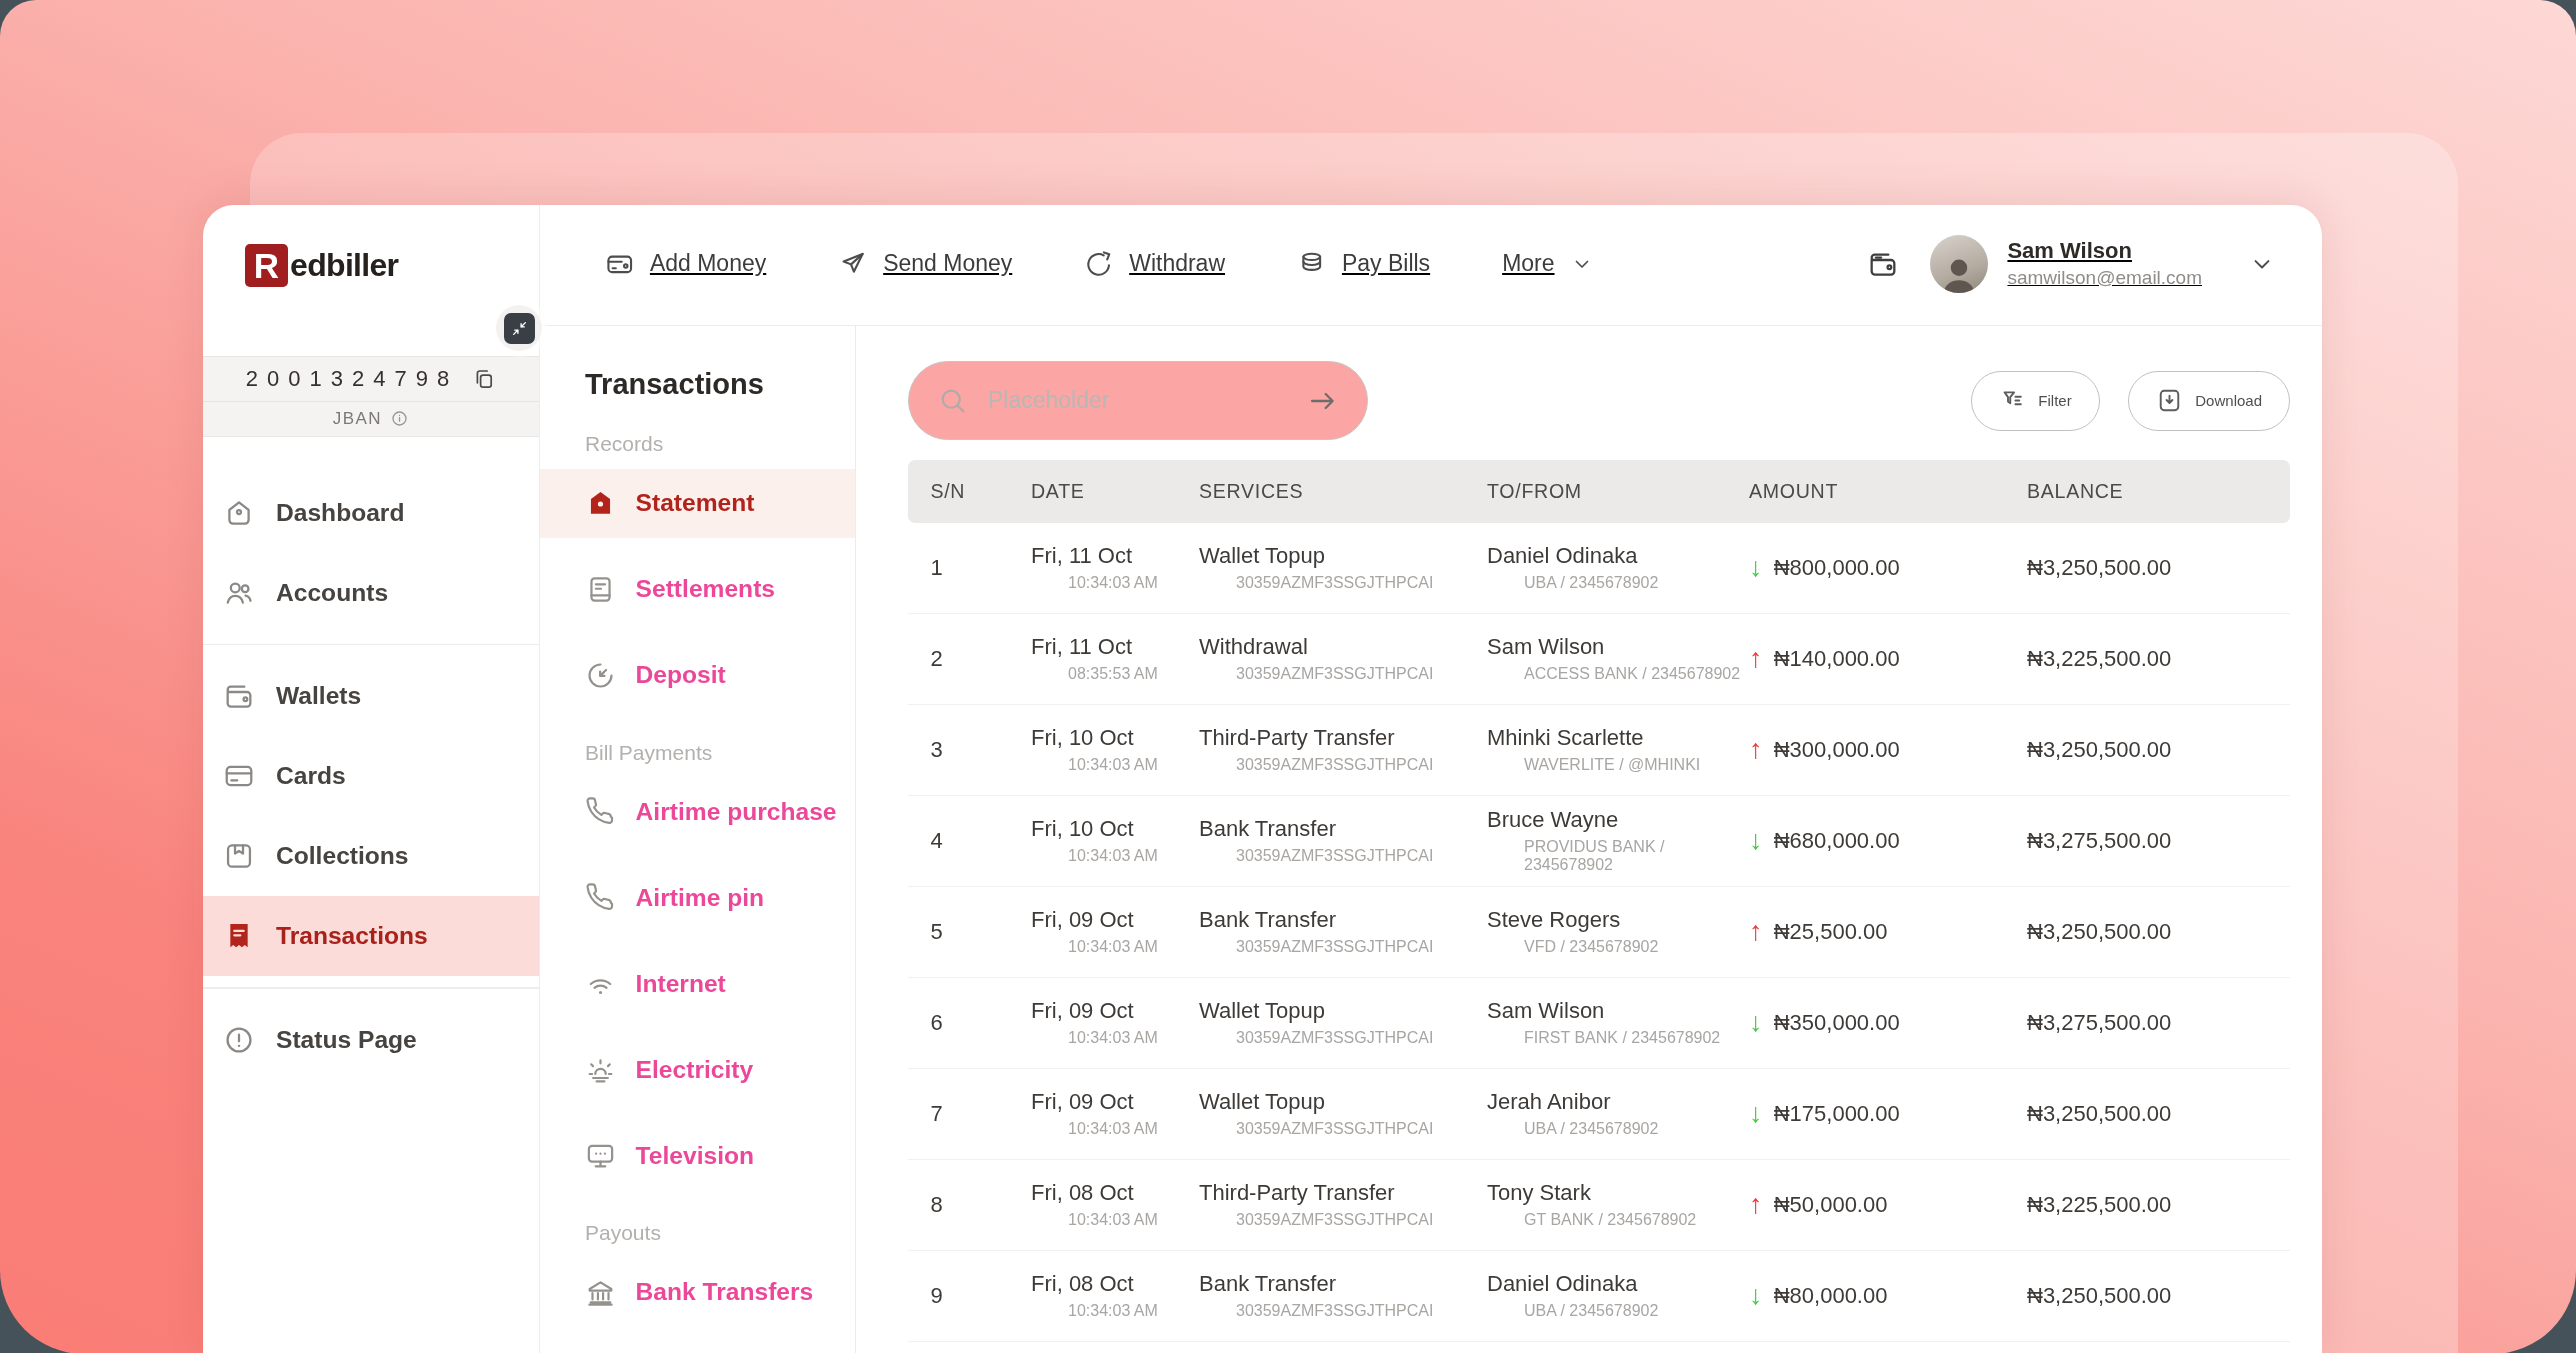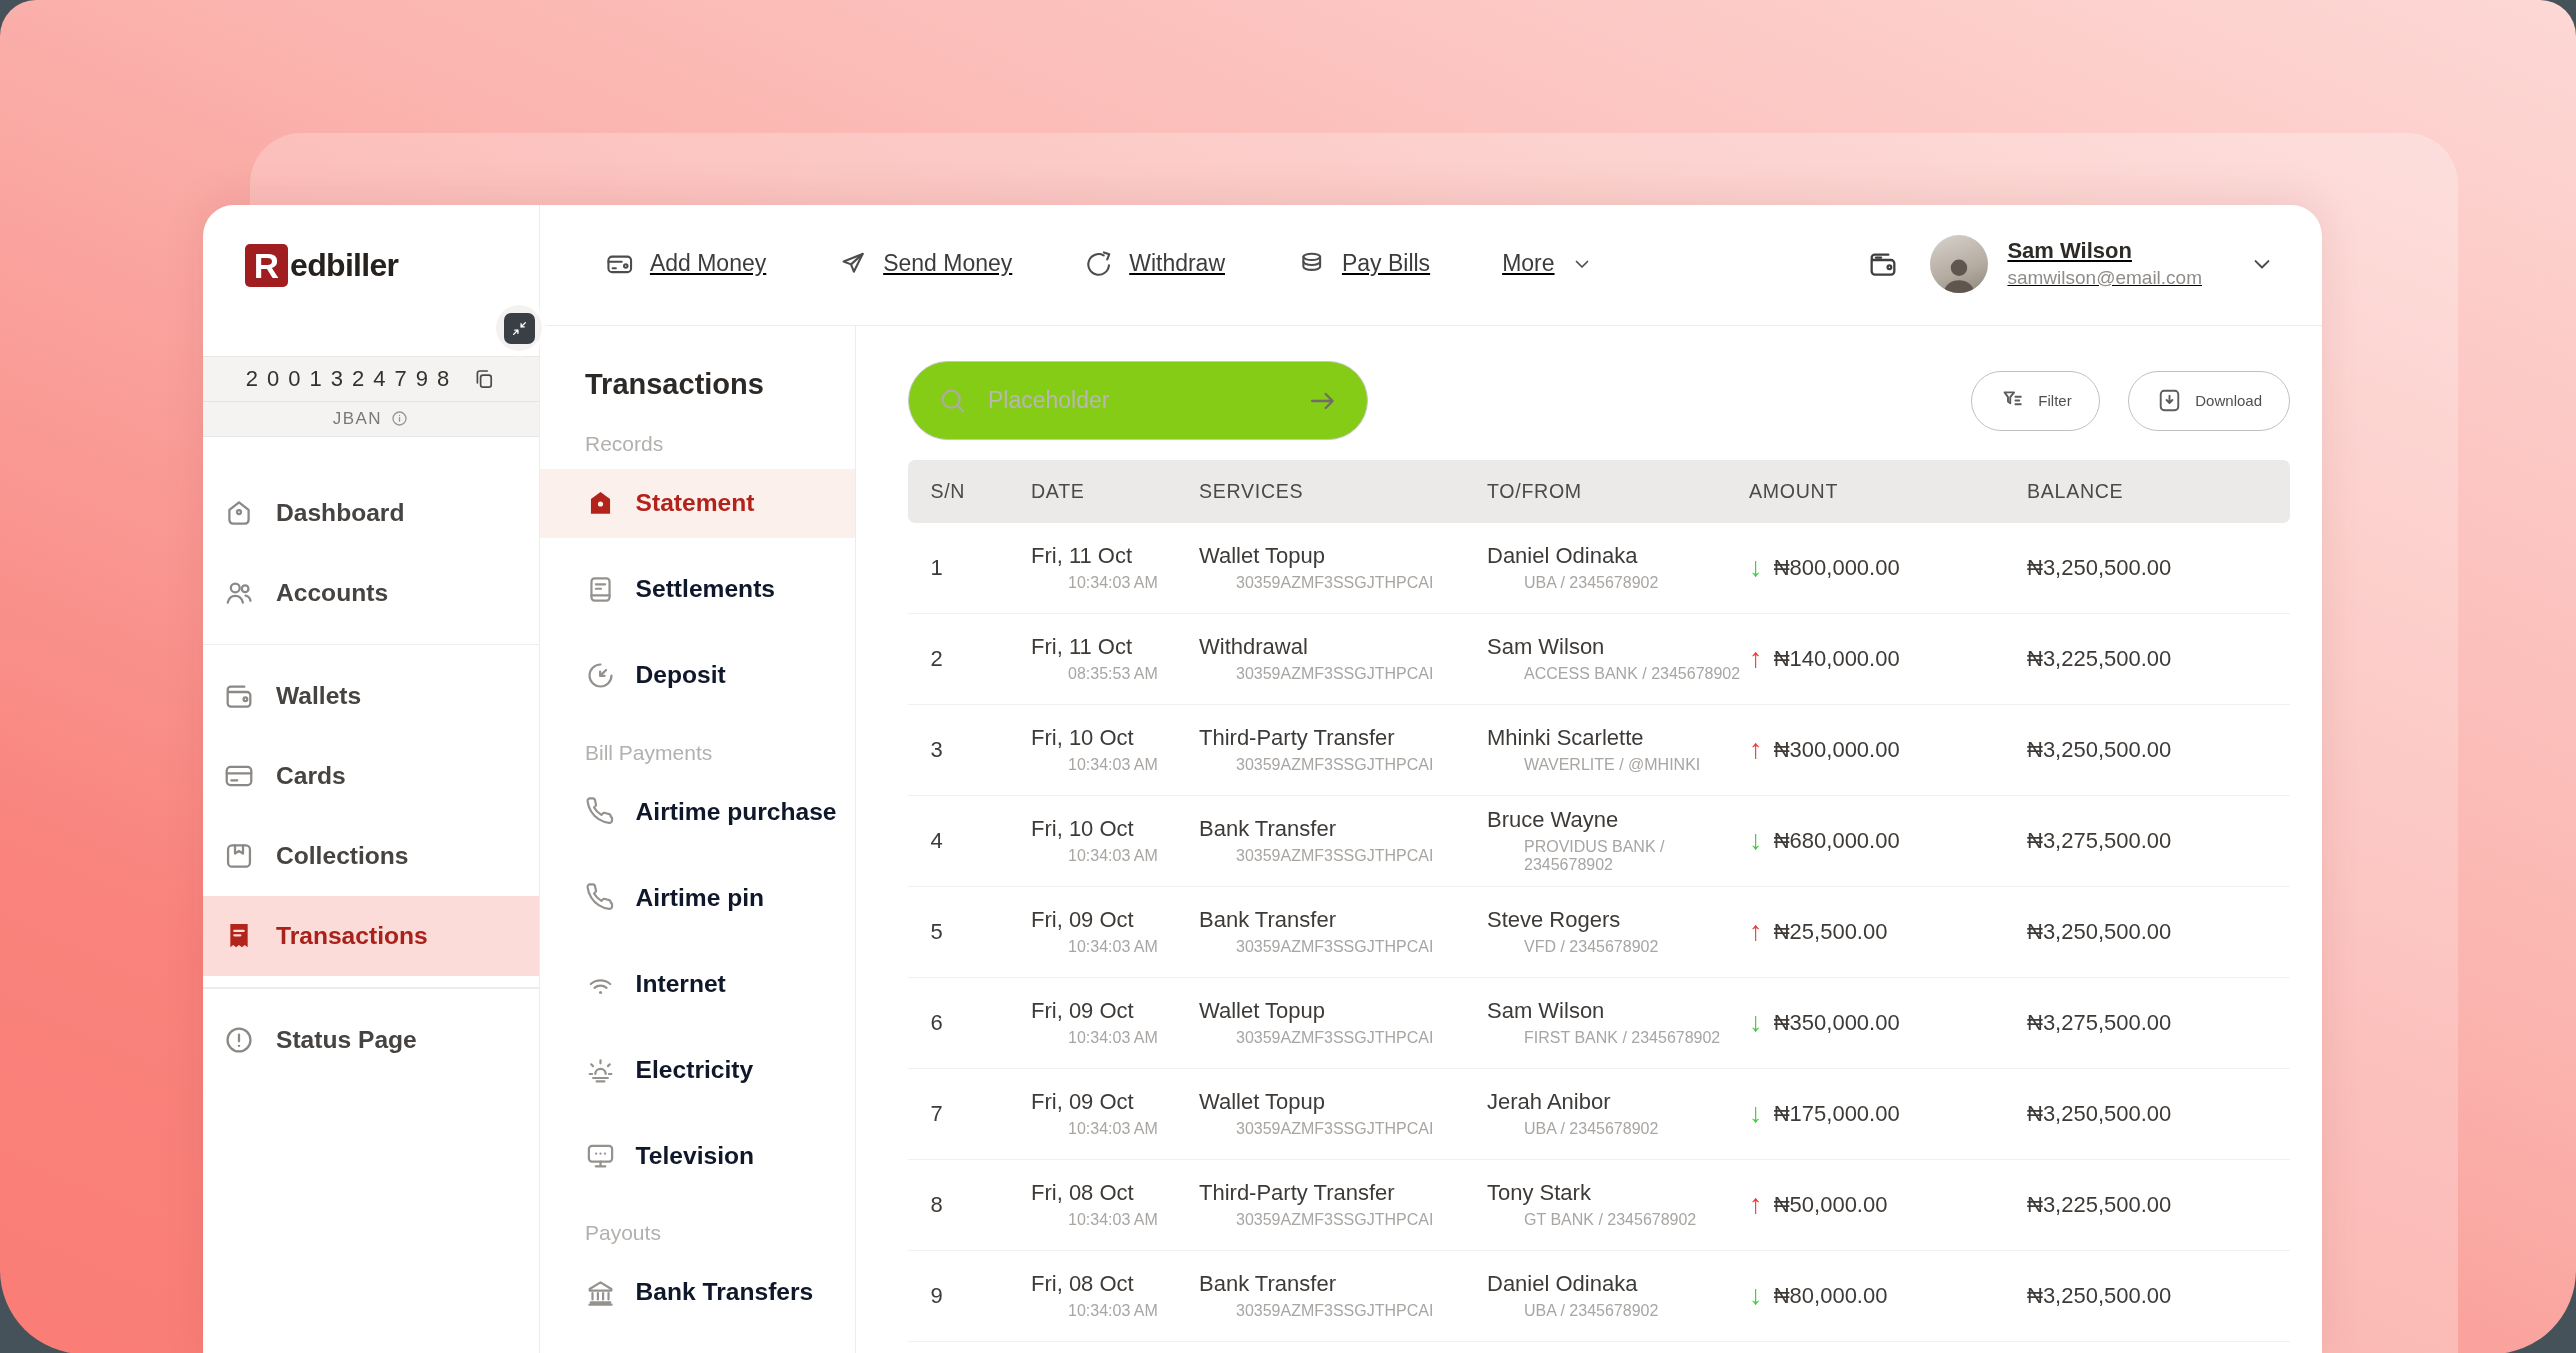--- a/index.html
+++ b/index.html
@@ -50,29 +50,29 @@
     font-size:24.6px;font-weight:600;color:#474340;cursor:pointer;}
   .side-item .ic svg{width:32px;height:32px;color:#8b8885;}
   .side-item.active{background:#fbdcd8;color:#a8211b;}
   .side-item.active .ic svg{color:#b3241d;}
   .side-divider{height:1.4px;background:#efedeb;margin:11.2px 0;}
   
   .subnav{width:316px;flex-shrink:0;border-right:1.4px solid #edecea;padding-top:42px;}
   .subnav-title{font-size:29px;font-weight:700;color:#2c2926;padding-left:45px;margin:0;}
   .section-label{font-size:21px;color:#b3b0ad;padding-left:45px;margin-top:31px;margin-bottom:12.6px;}
   .sub-item{height:69px;display:flex;align-items:center;gap:19.6px;padding-left:45px;
-    font-size:24.6px;font-weight:600;color:#0f172a;margin-bottom:17px;cursor:pointer;}
+    font-size:24.6px;font-weight:600;color:#ec4899;margin-bottom:17px;cursor:pointer;}
   .sub-item .ic svg{width:31px;height:31px;color:#95928d;}
   .sub-item.active{background:#fcf0ed;color:#b2241b;}
   .sub-item.active .ic svg{color:#b2241b;}
   
   .main{flex:1;min-width:0;padding:35px 32px 0 52px;display:flex;flex-direction:column;}
   .toolbar{display:flex;align-items:center;flex-shrink:0;}
   .search{width:460px;height:79px;border:1.4px solid #c7c5c3;border-radius:41px;display:flex;align-items:center;
-    padding:0 28px;gap:18px;background:#84cc16;}
+    padding:0 28px;gap:18px;background:#fca5a5;}
   .search .mag svg{width:31px;height:31px;color:#aeaba8;}
   .search input{flex:1;border:0;outline:0;font-size:23px;color:#3c3c3c;background:transparent;min-width:0;
     font-family:inherit;}
   .search input::placeholder{color:#b9b6b3;}
   .search .go{background:none;border:0;padding:0;cursor:pointer;display:flex;}
   .search .go svg{width:32px;height:32px;color:#6f6c69;}
   .toolbar-actions{margin-left:auto;display:flex;gap:28px;}
   .pill-btn{height:60px;border:1.4px solid #c3c1bf;border-radius:31px;background:#fff;display:flex;align-items:center;
     gap:12.6px;padding:0 27px;font-size:15px;color:#4f4f4f;cursor:pointer;font-family:inherit;}
   .pill-btn .ic svg{width:27px;height:27px;color:#5c5c5c;}

